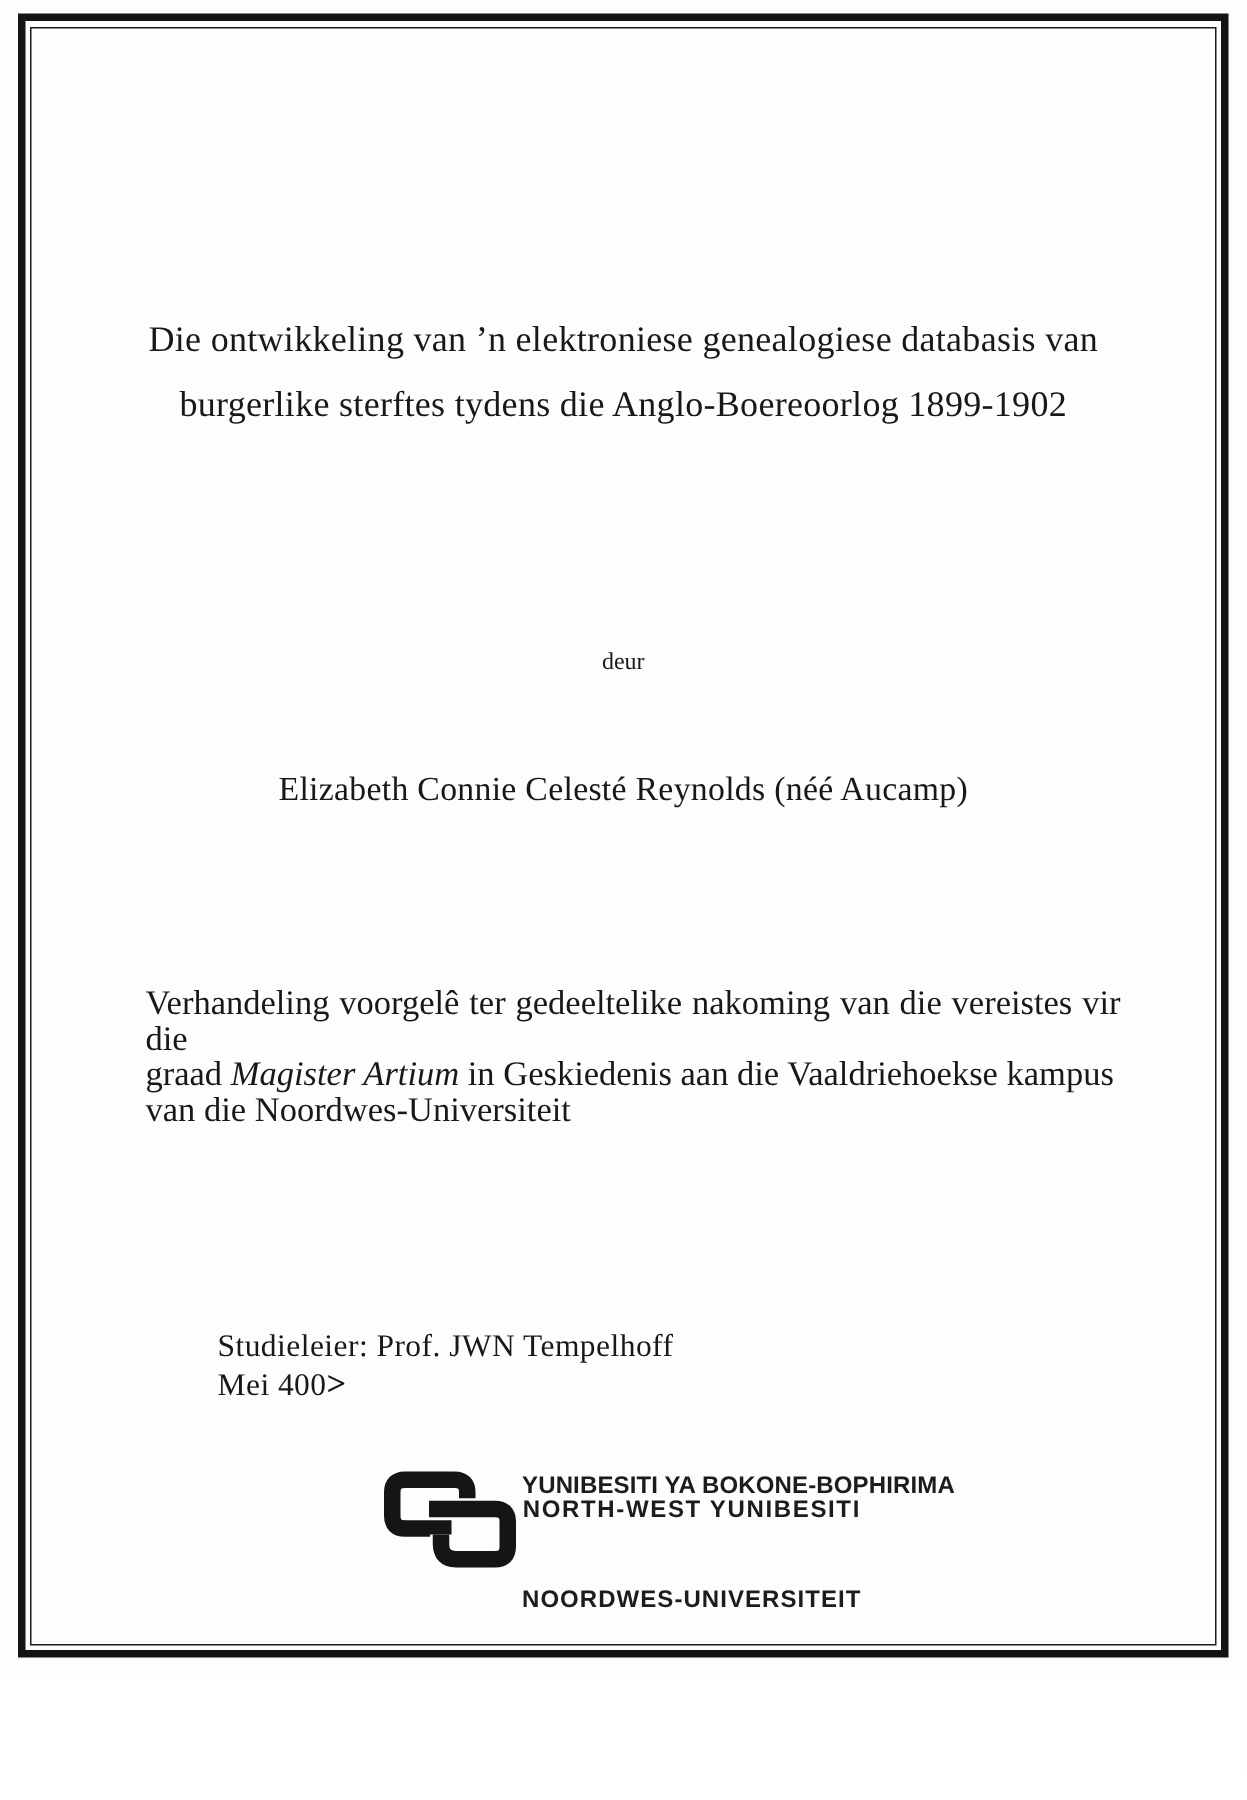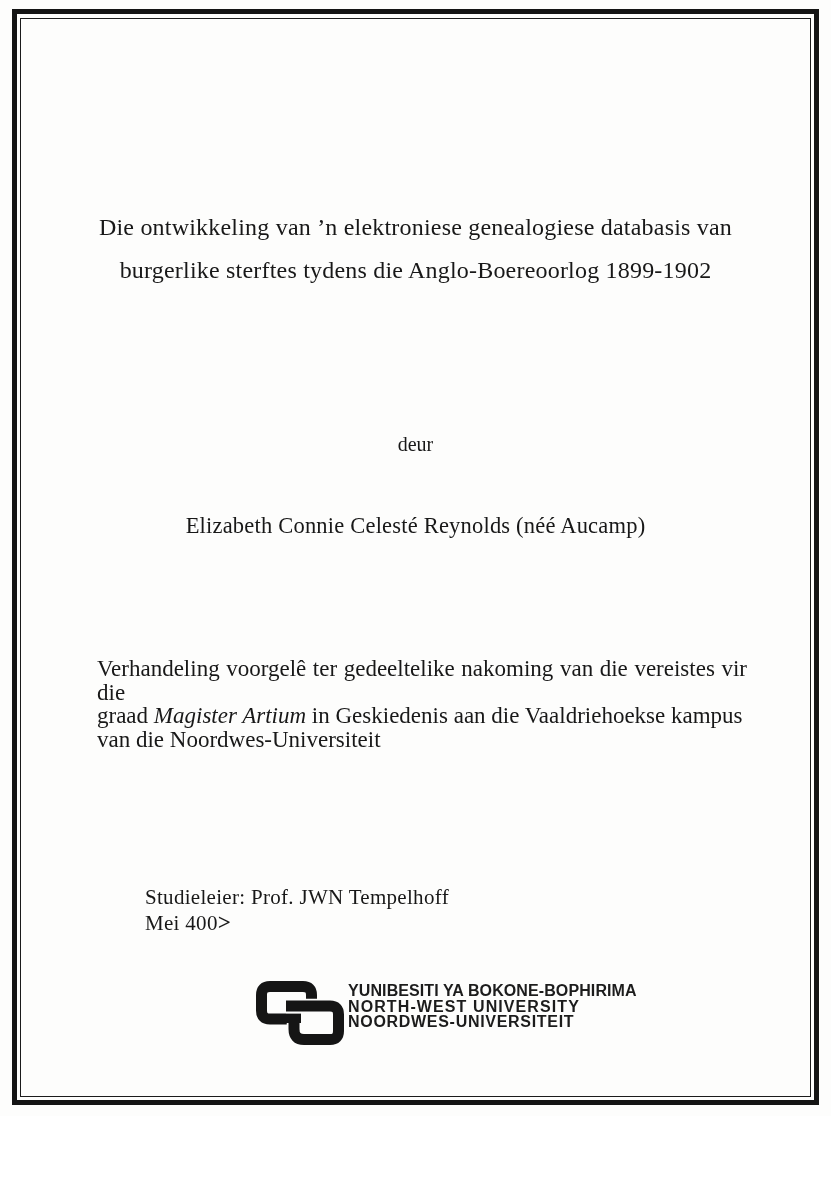--- a/index.html
+++ b/index.html
@@ -24,21 +24,21 @@
 
   .title-block {
     position:absolute; top:206px; left:66px; right:66px;
     text-align:center;
     font-size:24px; line-height:43px;
     letter-spacing:0.2px;
   }
   .byline {
     position:absolute; top:433px; left:0; right:0;
     text-align:center;
-    font-size:20px;
+    font-size:16px;
   }
   .author-line {
     position:absolute; top:513px; left:0; right:0;
     text-align:center;
     font-size:22.5px;
     letter-spacing:0.2px;
   }
   .statement {
     position:absolute; top:657px; left:97px; width:650px;
     font-size:23px; line-height:23.5px;
@@ -71,21 +71,21 @@
     text-align:right;
     font-family:"Liberation Sans", sans-serif;
     font-weight:700;
     font-size:16px;
     line-height:15.6px;
     color:#1c1c1c;
     white-space:nowrap;
   }
   .logo-text .ls1 { letter-spacing:0.1px; }
   .logo-text .ls2 { letter-spacing:1.1px; }
-  .logo-text .ls3 { letter-spacing:0.7px; }
+  .logo-text .ls3 { letter-spacing:0.7px;margin-top:45px; }
 </style>
 </head>
 <body>
 
 <div class="page">
   <div class="frame-outer"></div>
   <div class="frame-inner"></div>
 
   <div class="title-block">
     <div>Die ontwikkeling van ’n elektroniese genealogiese databasis van</div>
@@ -112,17 +112,17 @@
       <g fill="none" stroke-linecap="butt">
 
         <path d="M 55.5 21 V 15 Q 55.5 6.5 47 6.5 H 14 Q 5.5 6.5 5.5 15 V 30.5 Q 5.5 39 14 39 H 45" stroke="#151515" stroke-width="11"></path>
 
         <path d="M 38 43 V 49 Q 38 59.5 48 59.5 H 74 Q 82.5 59.5 82.5 51 V 34.5 Q 82.5 26 74 26 H 30" stroke="#fdfdfc" stroke-width="14.5"></path>
         <path d="M 38 43 V 49 Q 38 59.5 48 59.5 H 74 Q 82.5 59.5 82.5 51 V 34.5 Q 82.5 26 74 26 H 30" stroke="#151515" stroke-width="11"></path>
       </g>
     </svg>
     <div class="logo-text">
       <div class="ls1">YUNIBESITI YA BOKONE-BOPHIRIMA</div>
-      <div class="ls2">NORTH-WEST UNIVERSITY</div>
+      <div class="ls2">NORTH-WEST YUNIBESITI</div>
       <div class="ls3">NOORDWES-UNIVERSITEIT</div>
     </div>
   </div>
 </div>
 
 </body></html>

